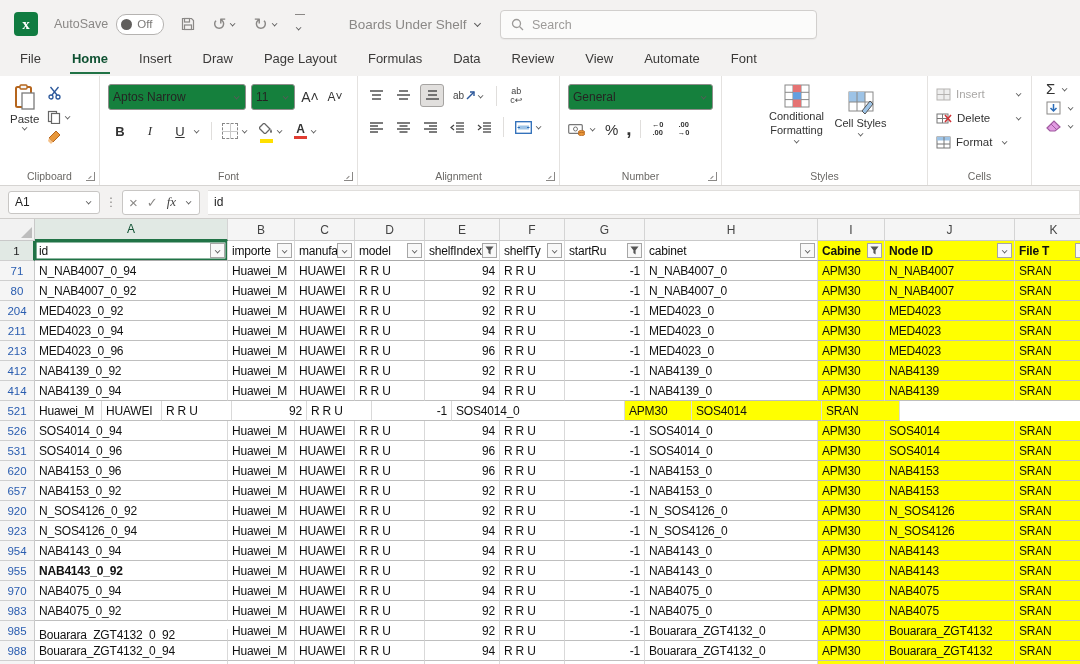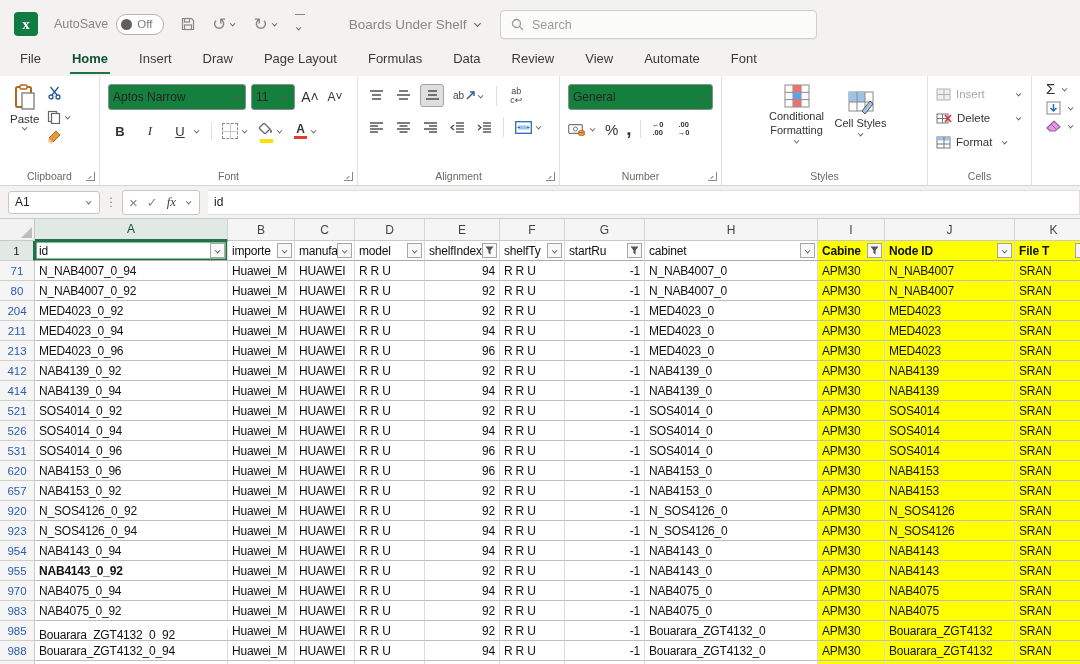--- a/index.html
+++ b/index.html
@@ -622,21 +622,20 @@
       <div class="cell num" style="width: 75px;">94</div>
       <div class="cell" style="width: 65px;">R R U</div>
       <div class="cell num" style="width: 80px;">-1</div>
       <div class="cell" style="width: 173px;">NAB4139_0</div>
       <div class="cell ylw" style="width: 67px;">APM30</div>
       <div class="cell ylw" style="width: 130px;">NAB4139</div>
       <div class="cell ylw" style="width: 78px;">SRAN</div>
     </div>
     <div class="gridrow">
       <div class="rownum">521</div>
-      <div class="cell" style="width: 193px;">SOS4014_0_92</div>
       <div class="cell" style="width: 67px;">Huawei_M</div>
       <div class="cell" style="width: 60px;">HUAWEI</div>
       <div class="cell" style="width: 70px;">R R U</div>
       <div class="cell num" style="width: 75px;">92</div>
       <div class="cell" style="width: 65px;">R R U</div>
       <div class="cell num" style="width: 80px;">-1</div>
       <div class="cell" style="width: 173px;">SOS4014_0</div>
       <div class="cell ylw" style="width: 67px;">APM30</div>
       <div class="cell ylw" style="width: 130px;">SOS4014</div>
       <div class="cell ylw" style="width: 78px;">SRAN</div>

